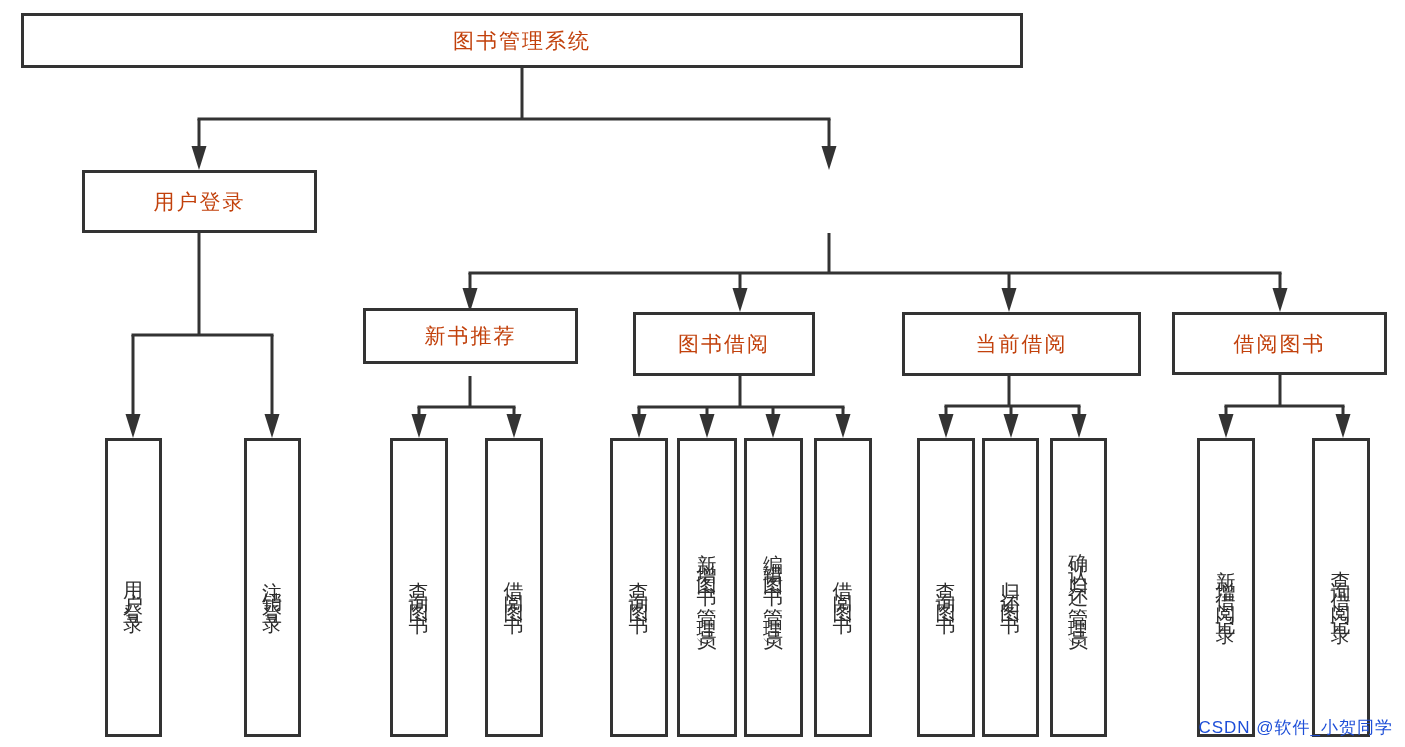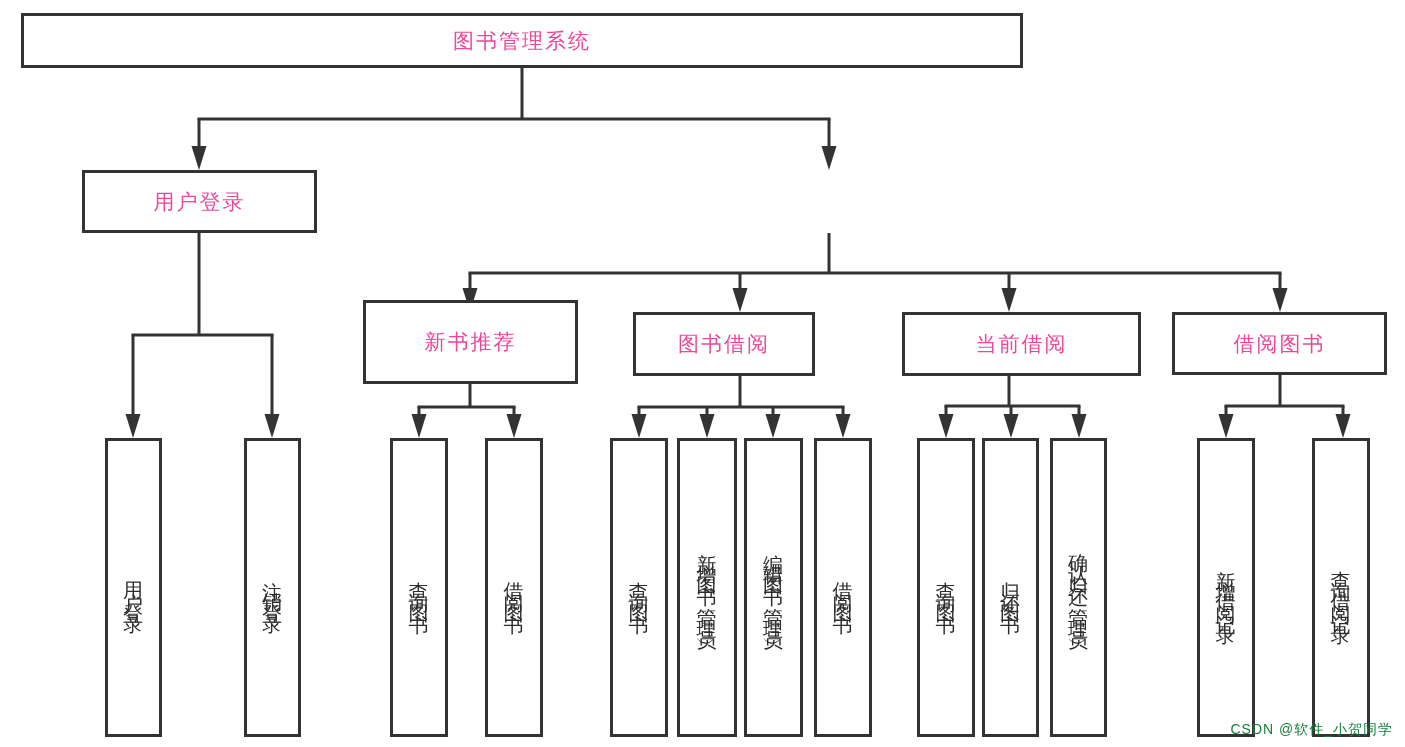--- a/index.html
+++ b/index.html
@@ -16,37 +16,37 @@
   }
   .node{
     position:absolute;
     box-sizing:border-box;
     border:3px solid #333333;
     background:#ffffff;
     display:flex;align-items:center;justify-content:center;
   }
   .lbl{
     font-size:21px;
-    color:#ec4899;
+    color:#c2410c;
     letter-spacing:2px;
     white-space:nowrap;
   }
   .lbl-v{
     writing-mode:vertical-rl;
     text-orientation:mixed;
     font-size:20px;
     color:#2d2d2d;
     letter-spacing:11px;
     line-height:1;
   }
   .watermark{
     position:absolute;
     right:12px;bottom:8px;
-    font-size:14px;
-    color:#15803d;
+    font-size:17px;
+    color:#1d4ed8;
     letter-spacing:1px;
     white-space:nowrap;
   }
 </style>
 </head>
 <body>
 
 <div class="stage">
 
   <svg class="connectors" width="1405" height="747" viewBox="0 0 1405 747" stroke="#333333" fill="#333333">
@@ -126,21 +126,21 @@
   </svg>
 
   <div class="node" style="left:21px;top:13px;width:1002px;height:55px">
     <span class="lbl">图书管理系统</span>
   </div>
 
   <div class="node" style="left:82px;top:170px;width:235px;height:63px">
     <span class="lbl">用户登录</span>
   </div>
 
-  <div class="node" style="left:363px;top:300px;width:215px;height:84px">
+  <div class="node" style="left:363px;top:308px;width:215px;height:56px">
     <span class="lbl">新书推荐</span>
   </div>
   <div class="node" style="left:633px;top:312px;width:182px;height:64px">
     <span class="lbl">图书借阅</span>
   </div>
   <div class="node" style="left:902px;top:312px;width:239px;height:64px">
     <span class="lbl">当前借阅</span>
   </div>
   <div class="node" style="left:1172px;top:312px;width:215px;height:63px">
     <span class="lbl">借阅图书</span>

